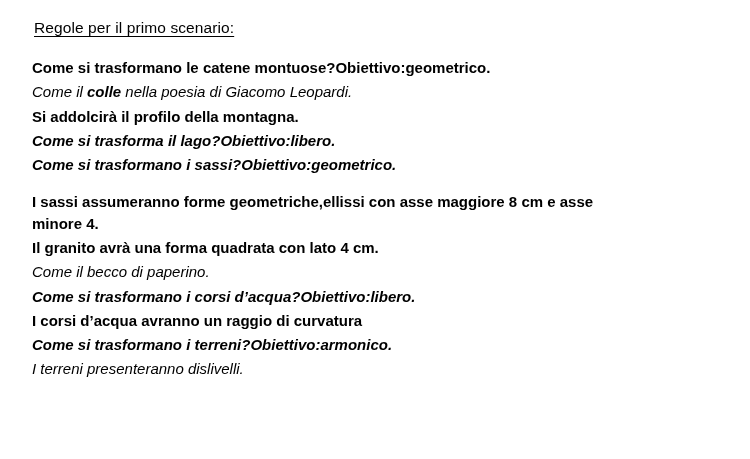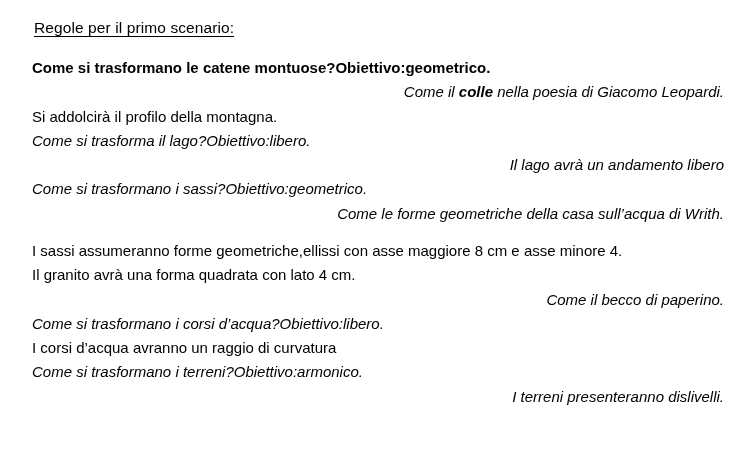--- a/index.html
+++ b/index.html
@@ -37,31 +37,30 @@
     font-size: 15px;
     line-height: 1.42;
     margin: 0 0 3px 0;
     white-space: normal;
   }
   .line.q {
     font-weight: bold;
     font-style: normal;
   }
   .line.qi {
-    font-weight: normal;
+    font-weight: bold;
     font-style: italic;
   }
   .line.i {
     font-style: italic;
     font-weight: normal;
-    text-align: right;
   }
   .line.p {
     font-style: normal;
-    font-weight: normal;
+    font-weight: bold;
   }
   .line.wrap {
     max-width: 600px;
     margin-top: 16px;
   }
   .inline-b {
     font-weight: bold;
   }
 </style>
 </head>
@@ -74,25 +73,23 @@
   <div class="body-block">
 
     <p class="line q">Come si trasformano le catene montuose?Obiettivo:geometrico.</p>
 
     <p class="line i"><span>Come il </span><span class="inline-b">colle</span><span> nella poesia di Giacomo Leopardi.</span></p>
 
     <p class="line p">Si addolcirà il profilo della montagna.</p>
 
     <p class="line qi">Come si trasforma il lago?Obiettivo:libero.</p>
 
-    <p class="line i">Il lago avrà un andamento libero</p>
 
     <p class="line qi">Come si trasformano i sassi?Obiettivo:geometrico.</p>
 
-    <p class="line i">Come le forme geometriche della casa sull’acqua di Writh.</p>
 
     <p class="line p wrap">I sassi assumeranno forme geometriche,ellissi con asse maggiore 8 cm e asse minore 4.</p>
 
     <p class="line p">Il granito avrà una forma quadrata con lato 4 cm.</p>
 
 
     <p class="line i">Come il becco di paperino.</p>
 
     <p class="line qi">Come si trasformano i corsi d’acqua?Obiettivo:libero.</p>
 

